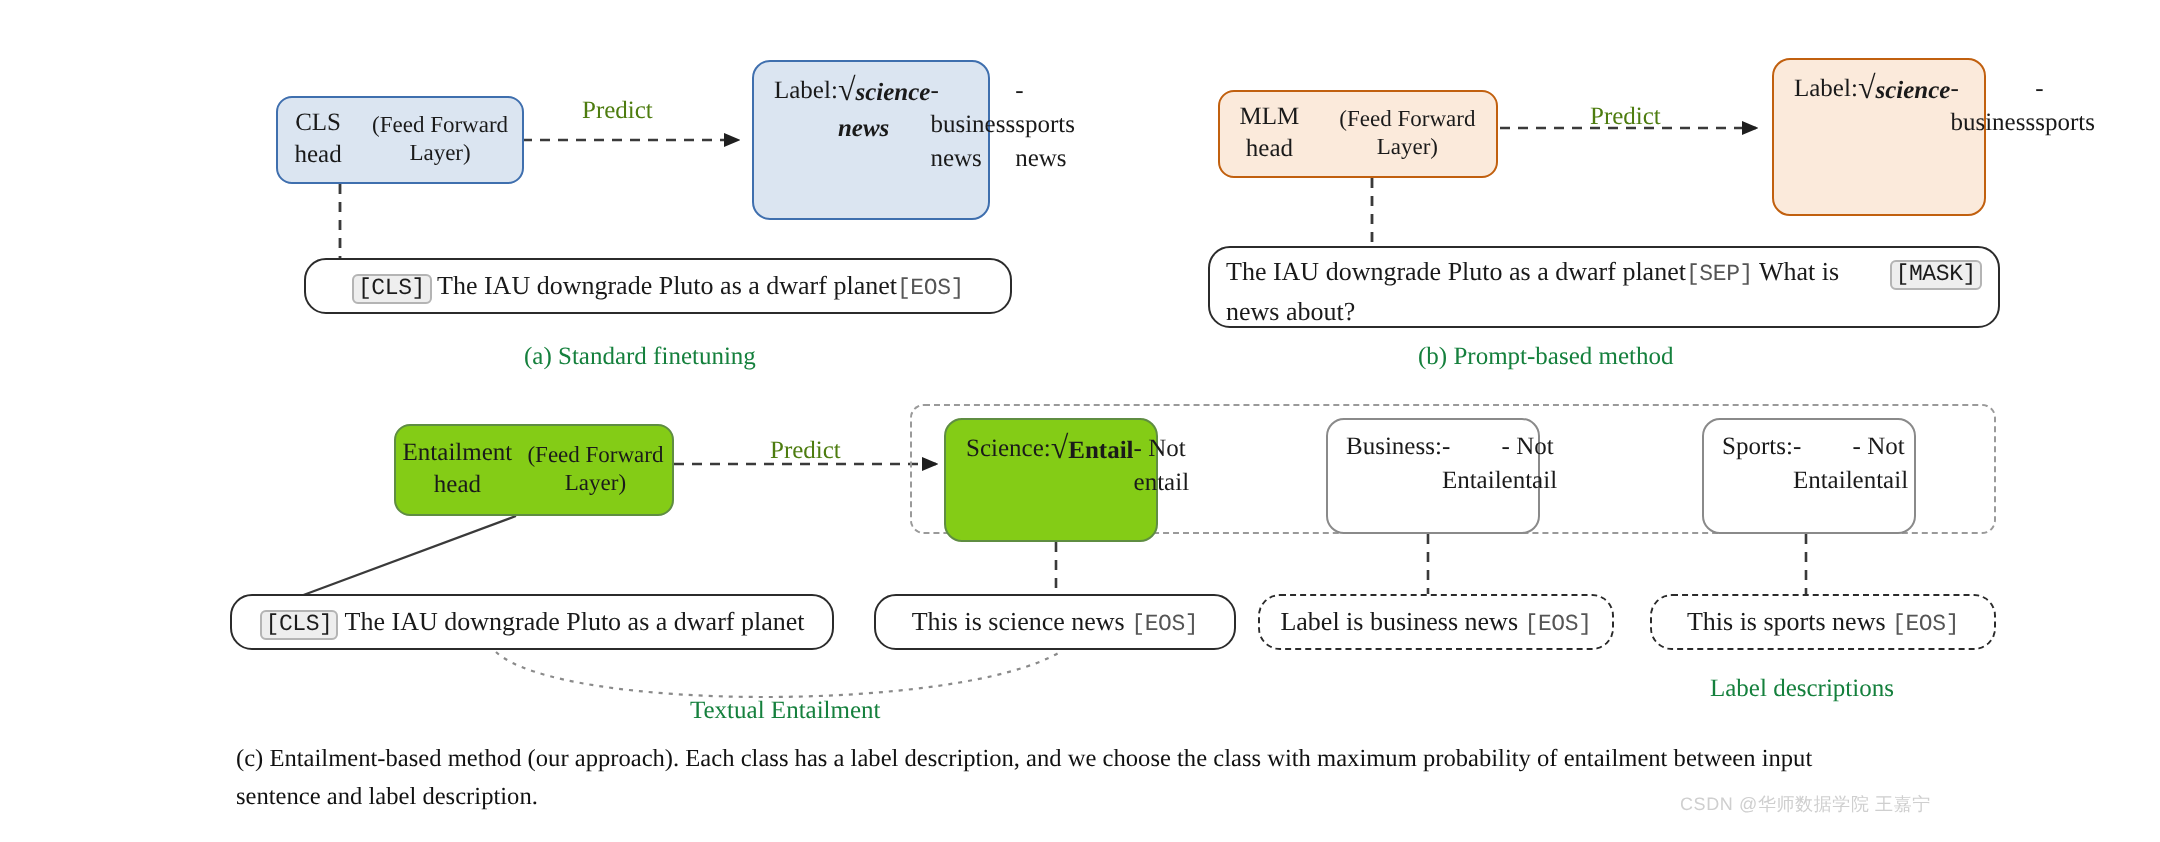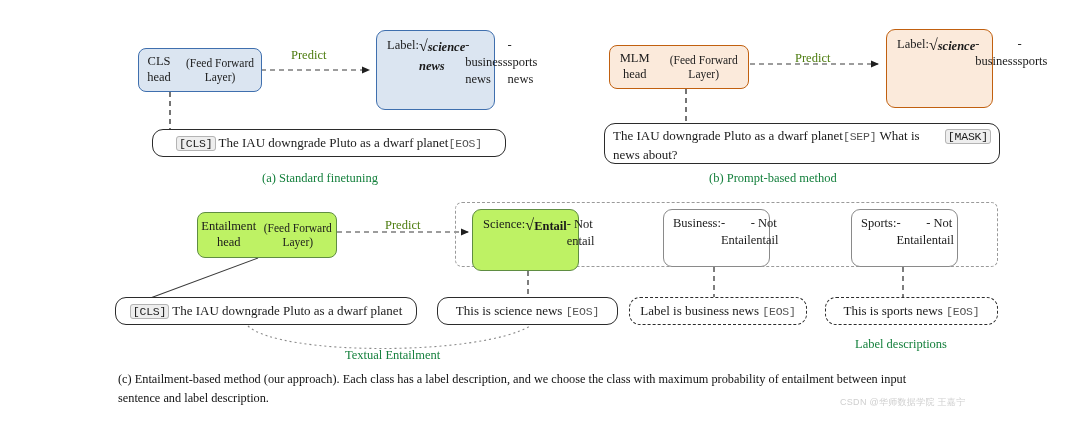--- a/index.html
+++ b/index.html
@@ -27,21 +27,21 @@
     align-items:center;
     text-align:center;
     line-height:1.25;
     border-radius:8px;
   }
   .head-box .l1{font-size:12.5px;}
   .head-box .l2{font-size:11.5px;}
 
   .blue-fill{background:#dbe5f1;border:1px solid #3f6fae;}
   .orange-fill{background:#fbeadb;border:1px solid #c1600f;}
-  .green-fill{background:#bef264;border:1px solid #5f8d42;}
+  .green-fill{background:#84cc16;border:1px solid #5f8d42;}
 
   .label-box{
     padding:6px 9px 6px 10px;
     justify-content:flex-start;
     border-radius:9px;
   }
   .label-box .ttl{font-size:12.5px;line-height:1.32;}
   .label-box .chk{font-size:12.5px;font-weight:bold;font-style:italic;line-height:1.32;}
   .label-box .chk-plain{font-size:12.5px;font-weight:bold;line-height:1.32;font-family:Liberation Serif, serif;}
   .label-box .li{font-size:12.5px;line-height:1.34;}

